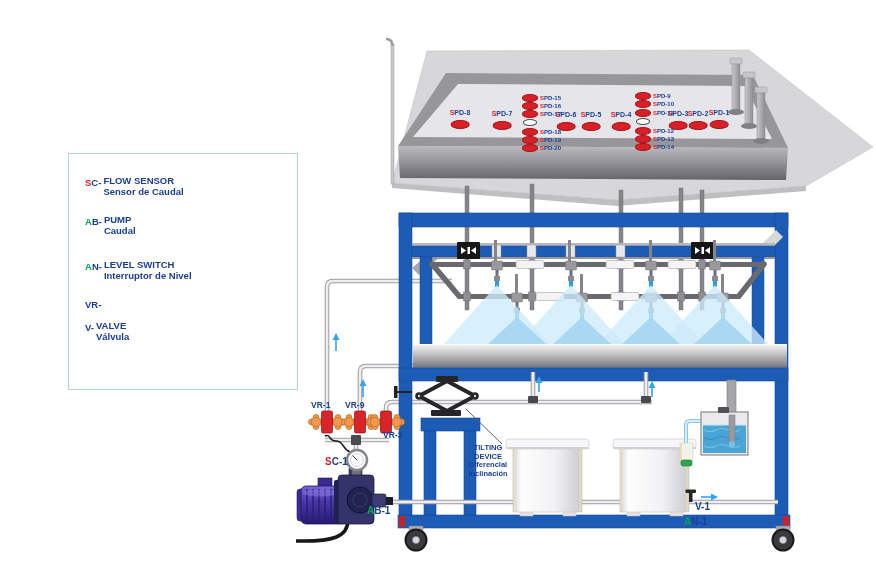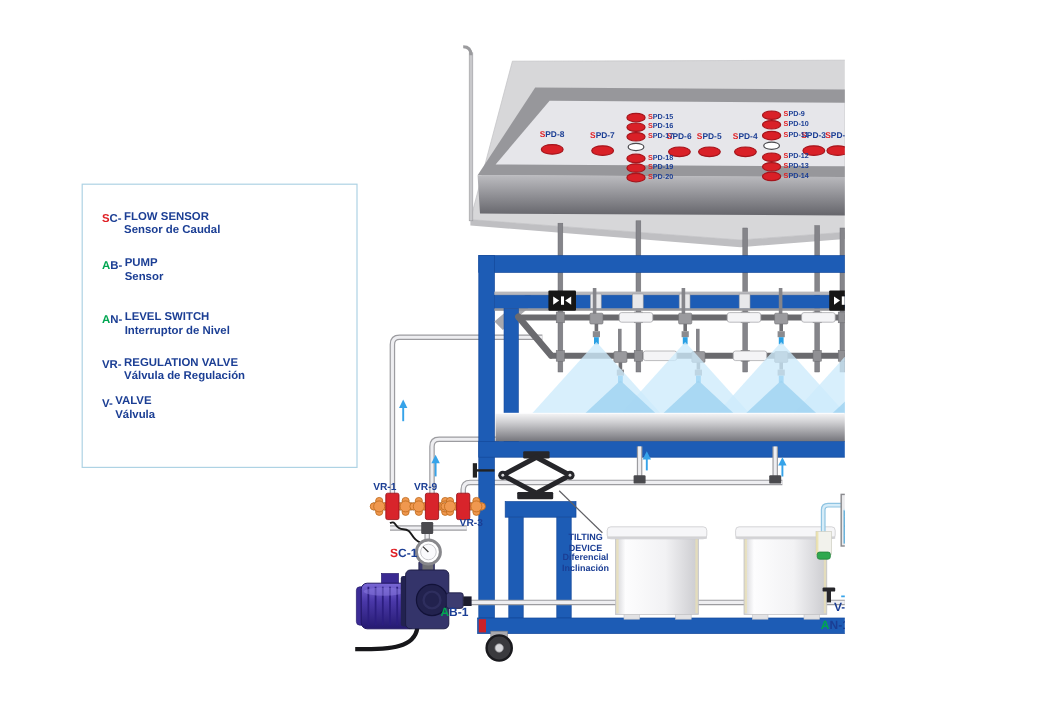--- a/index.html
+++ b/index.html
@@ -1,16 +1,16 @@
 <!DOCTYPE html>
 <html><head>
 <meta charset="utf-8">
 <style>
   html,body{margin:0;padding:0;background:#ffffff;}
-  .stage{position:relative;width:704px;height:584px;background:#fff;overflow:hidden;
+  .stage{position:relative;width:876px;height:584px;background:#fff;overflow:hidden;
          font-family:"Liberation Sans", sans-serif;}
   svg{position:absolute;left:0;top:0;}
 
   
   .po{fill:none;stroke:#9c9ca0;stroke-width:4.6;}
   .pi{fill:none;stroke:#eeeef1;stroke-width:2.6;}
   .bluepo{fill:none;stroke:#8fc4e2;stroke-width:4;}
   .bluepi{fill:none;stroke:#d6ecf8;stroke-width:2;}
 
   
@@ -455,36 +455,32 @@
       <span class="legend-prefix"><span class="acc">S</span><span class="navy">C-</span></span>
       <div class="legend-text">
         <div class="legend-title">FLOW SENSOR</div>
         <div class="legend-sub">Sensor de Caudal</div>
       </div>
     </div>
       <div class="legend-item" data-acc="green">
       <span class="legend-prefix"><span class="acc">A</span><span class="navy">B-</span></span>
       <div class="legend-text">
         <div class="legend-title">PUMP</div>
-        <div class="legend-sub">Sensor</div>
+        <div class="legend-sub">Caudal</div>
       </div>
     </div>
       <div class="legend-item" data-acc="green">
       <span class="legend-prefix"><span class="acc">A</span><span class="navy">N-</span></span>
       <div class="legend-text">
         <div class="legend-title">LEVEL SWITCH</div>
         <div class="legend-sub">Interruptor de Nivel</div>
       </div>
     </div>
       <div class="legend-item" data-acc="navy">
       <span class="legend-prefix"><span class="acc"></span><span class="navy">VR-</span></span>
-      <div class="legend-text">
-        <div class="legend-title">REGULATION VALVE</div>
-        <div class="legend-sub">Válvula de Regulación</div>
-      </div>
     </div>
       <div class="legend-item" data-acc="navy">
       <span class="legend-prefix"><span class="acc"></span><span class="navy">V-</span></span>
       <div class="legend-text">
         <div class="legend-title">VALVE</div>
         <div class="legend-sub">Válvula</div>
       </div>
     </div>
     </div>
 

